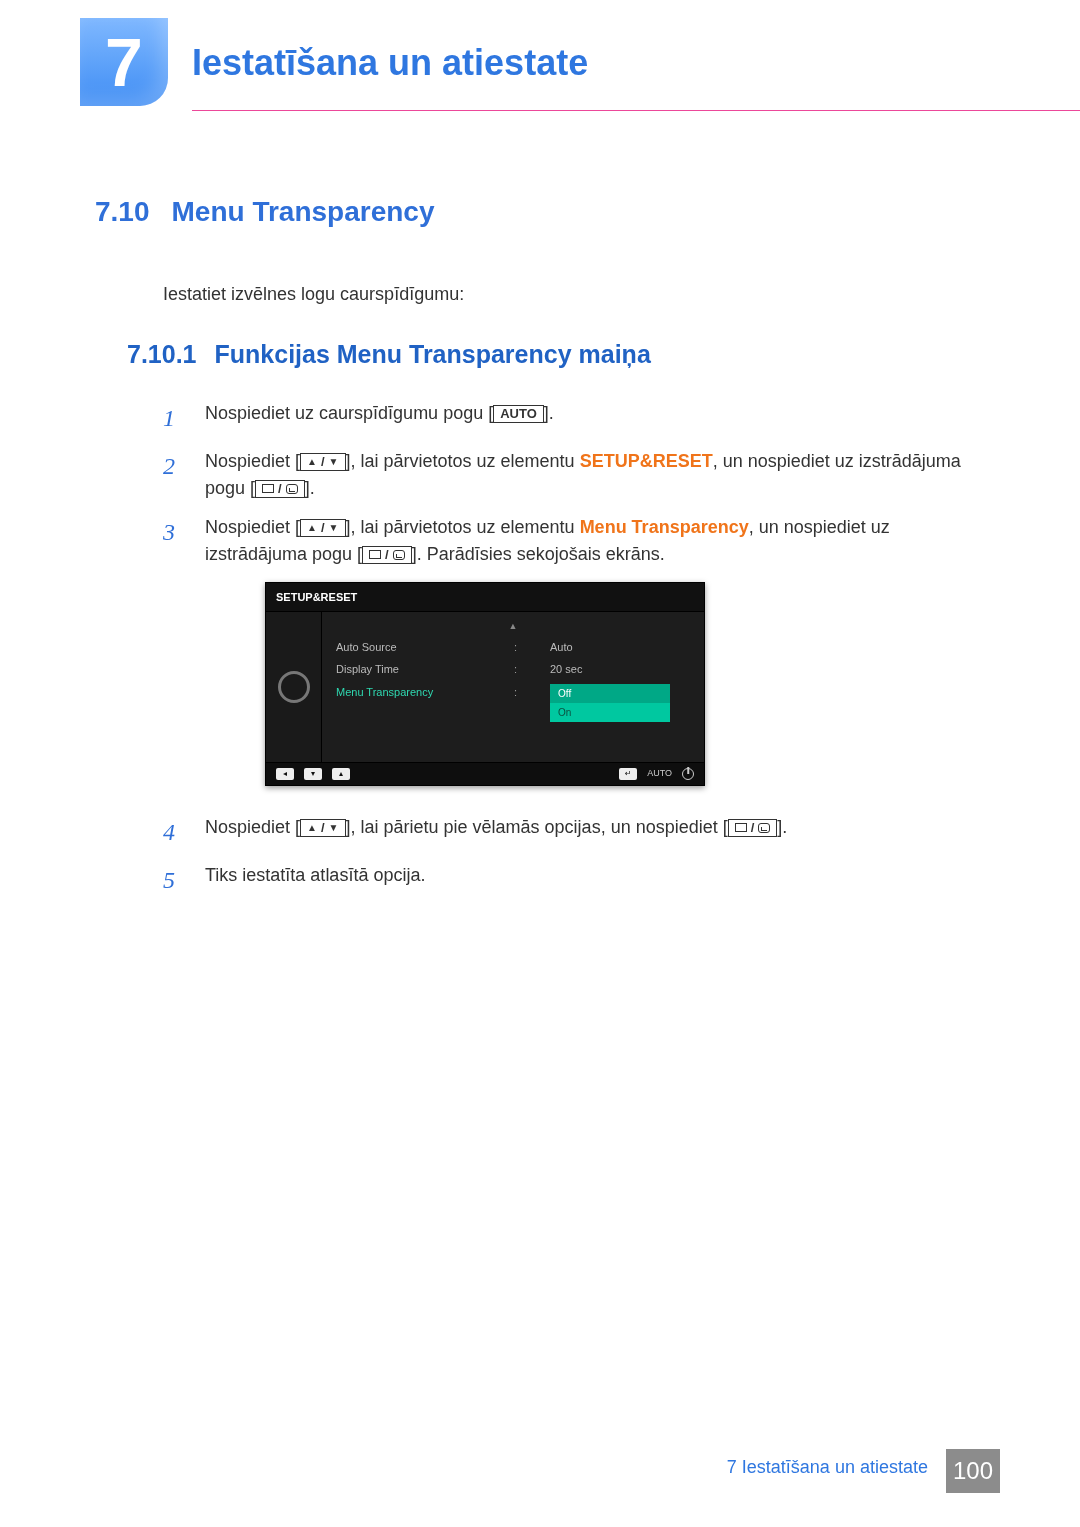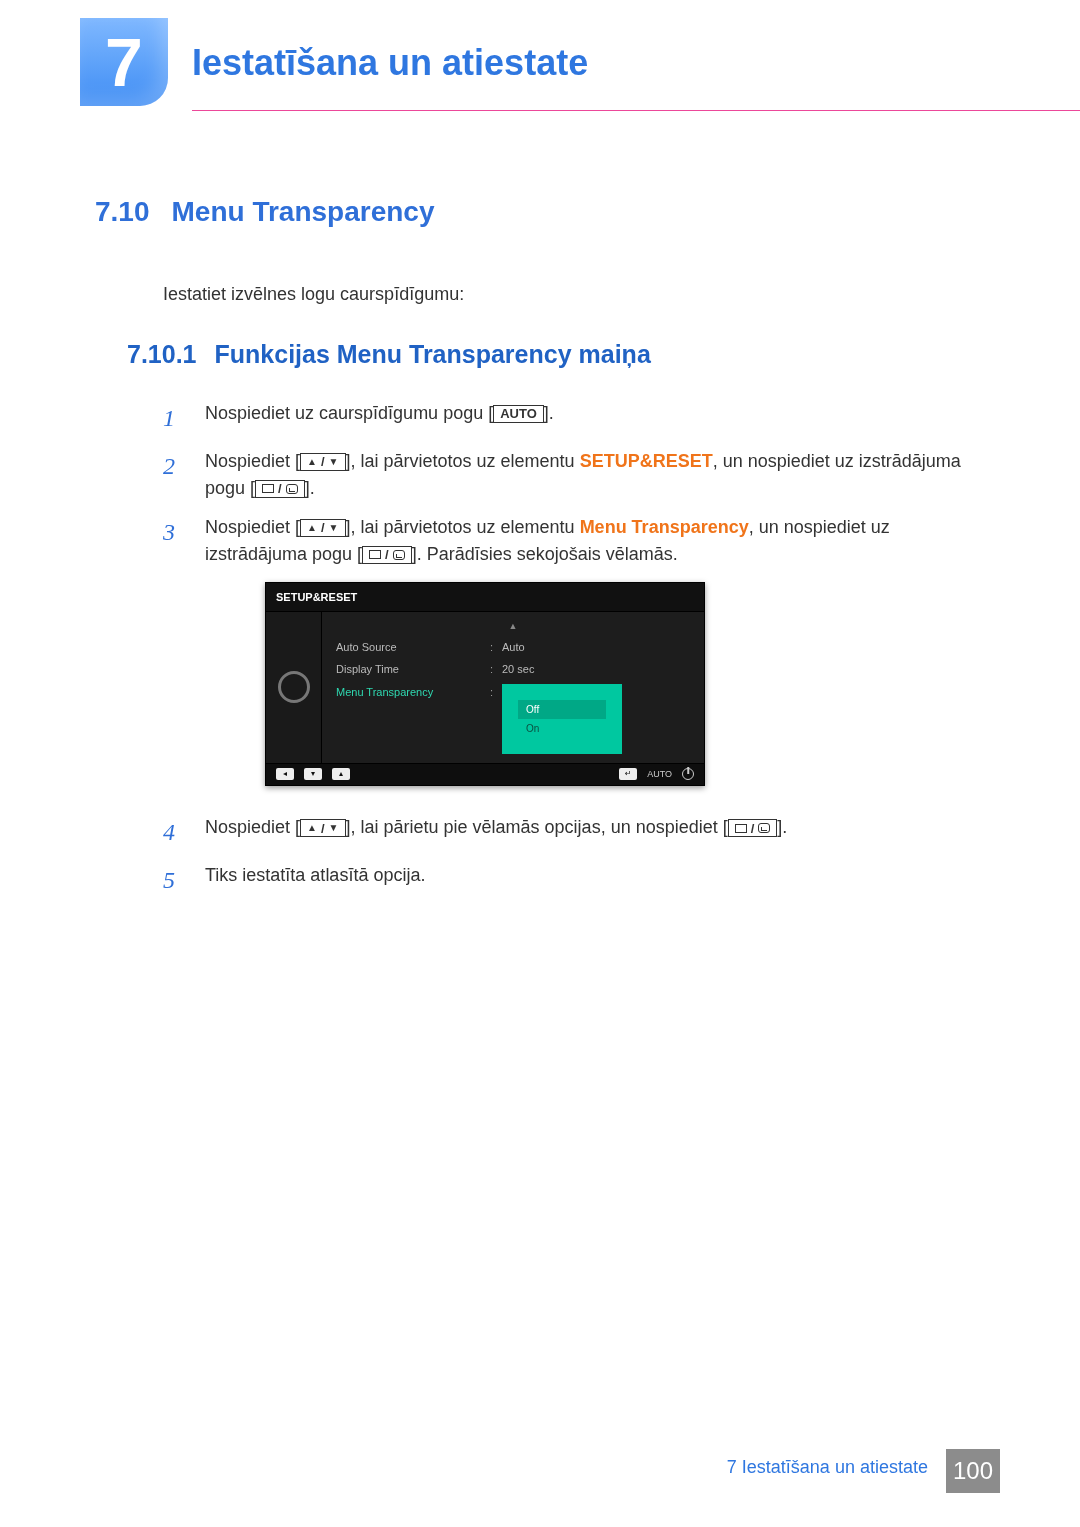--- a/index.html
+++ b/index.html
@@ -135,30 +135,30 @@
     border: 3px solid #777;
     position: relative;
   }
   .gear::before {
     content:''; position:absolute; inset: -6px;
     background:
       radial-gradient(circle, transparent 50%, transparent 50%);
   }
   .osd-main { flex:1; padding: 6px 0; position: relative; }
   .osd-arrow { text-align:center; color:#888; font-size:9px; padding: 2px 0;}
-  .osd-row { display:flex; padding: 3px 14px; gap: 4px; }
+  .osd-row { display:flex; padding: 3px 14px; gap: 28px; }
   .osd-label { width: 150px; color:#bbb; }
   .osd-label.active { color:#2fd8b0; }
   .osd-colon { width: 8px; color:#999; }
   .osd-val { color:#bbb; }
   .osd-dropdown {
     position: relative;
     background: #00c8a0;
     width: 120px;
-    padding: 16px;
+    padding: 0;
   }
   .osd-dropdown .opt {
     padding: 2px 8px;
     color: #0a5040;
     font-size: 10px;
   }
   .osd-dropdown .opt.sel {
     background: #00a886;
     color: #fff;
   }
@@ -245,21 +245,21 @@
     <li>
       <span class="step-num">2</span>
       <span class="step-text">
         <span>Nospiediet [</span><span class="icon-box"><span class="tri">▲</span>/<span class="tri">▼</span></span><span>], lai pārvietotos uz elementu </span><span class="emph-orange">SETUP&amp;RESET</span><span>, un nospiediet uz izstrādājuma pogu [</span><span class="icon-box"><span class="rect-icon"></span>/<span class="enter-icon"></span></span><span>].</span>
       </span>
     </li>
 
     <li>
       <span class="step-num">3</span>
       <span class="step-text">
-        <span>Nospiediet [</span><span class="icon-box"><span class="tri">▲</span>/<span class="tri">▼</span></span><span>], lai pārvietotos uz elementu </span><span class="emph-orange">Menu Transparency</span><span>, un nospiediet uz izstrādājuma pogu [</span><span class="icon-box"><span class="rect-icon"></span>/<span class="enter-icon"></span></span><span>]. Parādīsies sekojošais vēlamās.</span>
+        <span>Nospiediet [</span><span class="icon-box"><span class="tri">▲</span>/<span class="tri">▼</span></span><span>], lai pārvietotos uz elementu </span><span class="emph-orange">Menu Transparency</span><span>, un nospiediet uz izstrādājuma pogu [</span><span class="icon-box"><span class="rect-icon"></span>/<span class="enter-icon"></span></span><span>]. Parādīsies sekojošais ekrāns.</span>
 
         <div class="osd-wrap">
           <div class="osd">
             <div class="osd-title">SETUP&amp;RESET</div>
             <div class="osd-body">
               <div class="osd-side">
                 <div class="gear"></div>
               </div>
               <div class="osd-main">
                 <div class="osd-arrow">▲</div>

